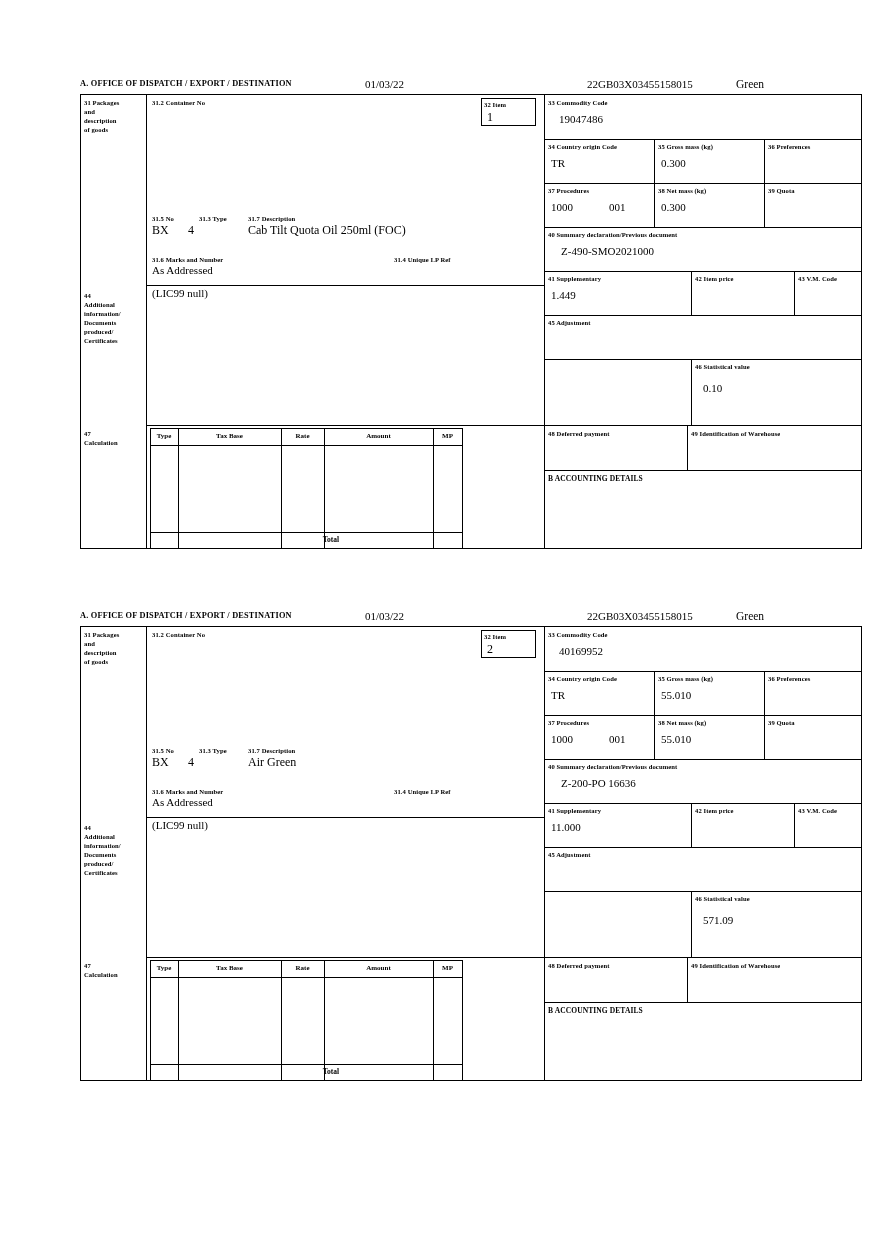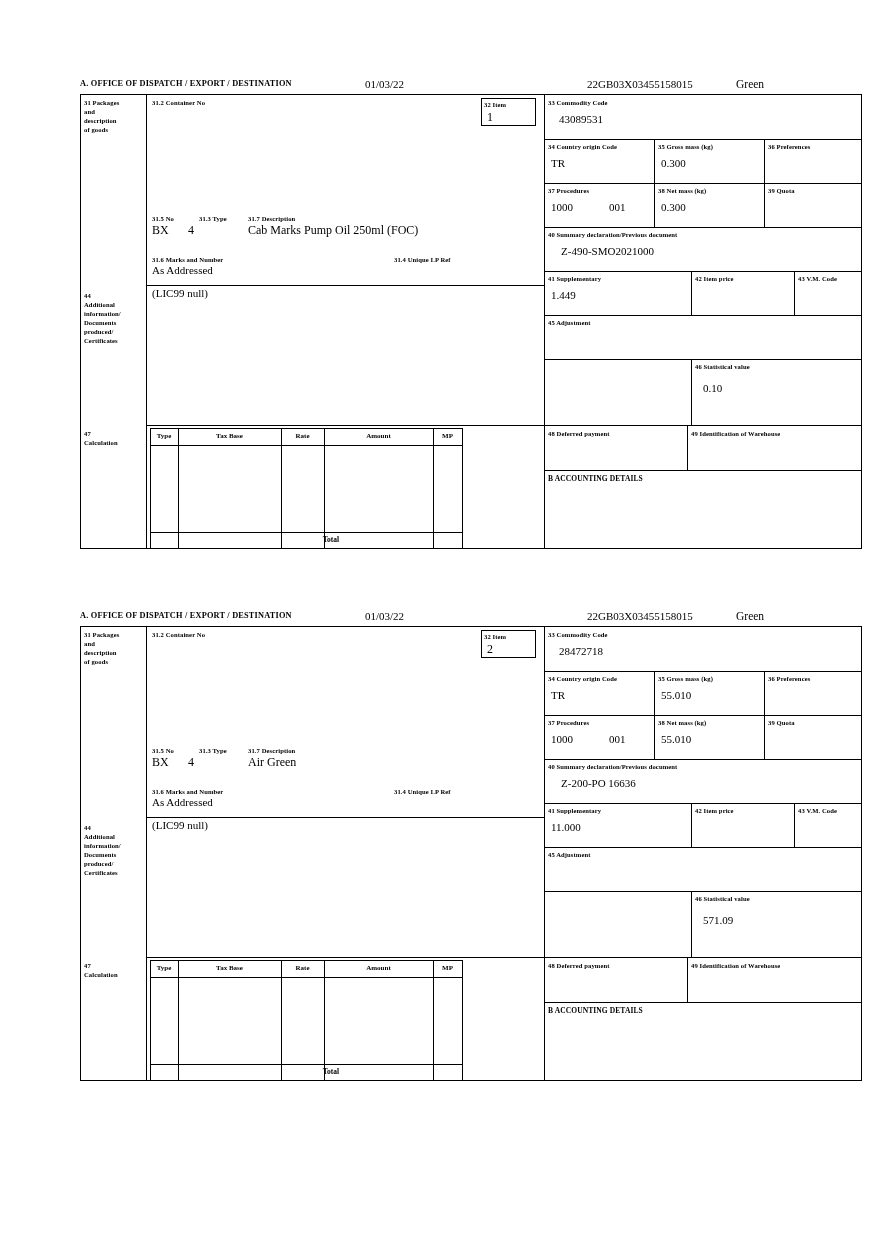--- a/index.html
+++ b/index.html
@@ -150,36 +150,36 @@
       <div class="lbl" style="left:3px; top:334px;">47<br>Calculation</div>
 
       <div class="lbl" style="left:71px; top:3px;">31.2 Container No</div>
       <div class="val" style="left:71px; top:12px;"></div>
 
       <div class="lbl" style="left:71px; top:119px;">31.5 No</div>
       <div class="lbl" style="left:118px; top:119px;">31.3 Type</div>
       <div class="lbl" style="left:167px; top:119px;">31.7 Description</div>
       <div class="val" style="left:71px; top:128px; font-size:12px;">BX</div>
       <div class="val" style="left:107px; top:128px; font-size:12px;">4</div>
-      <div class="val" style="left:167px; top:128px; font-size:12px;">Cab Marks Pump Oil 250ml (FOC)</div>
+      <div class="val" style="left:167px; top:128px; font-size:12px;">Cab Tilt Quota Oil 250ml (FOC)</div>
 
       <div class="lbl" style="left:71px; top:160px;">31.6 Marks and Number</div>
       <div class="lbl" style="left:313px; top:160px;">31.4 Unique I.P Ref</div>
       <div class="val" style="left:71px; top:169px;">As Addressed</div>
       <div class="val" style="left:395px; top:169px;"></div>
 
       <div class="val" style="left:71px; top:192px;">(LIC99 null)</div>
 
       <div class="itembox" style="left:400px; top:3px; width:55px; height:28px;">
         <div class="lbl" style="left:2px; top:1px;">32 Item</div>
         <div class="val" style="left:5px; top:11px; font-size:12px;">1</div>
       </div>
 
       <div class="lbl" style="left:467px; top:3px;">33 Commodity Code</div>
-      <div class="val" style="left:478px; top:18px;">43089531</div>
+      <div class="val" style="left:478px; top:18px;">19047486</div>
 
       <div class="lbl" style="left:467px; top:47px;">34 Country origin Code</div>
       <div class="val" style="left:470px; top:62px;">TR</div>
       <div class="lbl" style="left:577px; top:47px;">35 Gross mass (kg)</div>
       <div class="val" style="left:580px; top:62px;">0.300</div>
       <div class="lbl" style="left:687px; top:47px;">36 Preferences</div>
       <div class="val" style="left:690px; top:62px;"></div>
 
       <div class="lbl" style="left:467px; top:91px;">37 Procedures</div>
       <div class="val" style="left:470px; top:106px;">1000</div>
@@ -285,21 +285,21 @@
       <div class="val" style="left:395px; top:169px;"></div>
 
       <div class="val" style="left:71px; top:192px;">(LIC99 null)</div>
 
       <div class="itembox" style="left:400px; top:3px; width:55px; height:28px;">
         <div class="lbl" style="left:2px; top:1px;">32 Item</div>
         <div class="val" style="left:5px; top:11px; font-size:12px;">2</div>
       </div>
 
       <div class="lbl" style="left:467px; top:3px;">33 Commodity Code</div>
-      <div class="val" style="left:478px; top:18px;">28472718</div>
+      <div class="val" style="left:478px; top:18px;">40169952</div>
 
       <div class="lbl" style="left:467px; top:47px;">34 Country origin Code</div>
       <div class="val" style="left:470px; top:62px;">TR</div>
       <div class="lbl" style="left:577px; top:47px;">35 Gross mass (kg)</div>
       <div class="val" style="left:580px; top:62px;">55.010</div>
       <div class="lbl" style="left:687px; top:47px;">36 Preferences</div>
       <div class="val" style="left:690px; top:62px;"></div>
 
       <div class="lbl" style="left:467px; top:91px;">37 Procedures</div>
       <div class="val" style="left:470px; top:106px;">1000</div>

